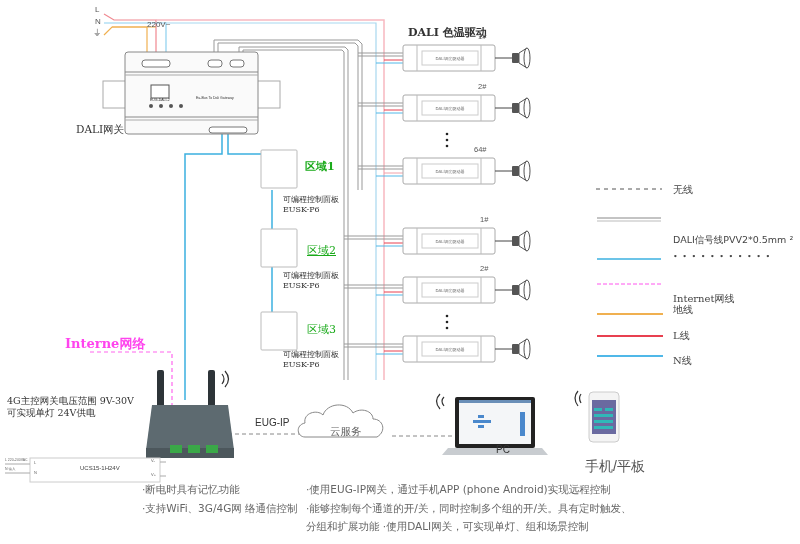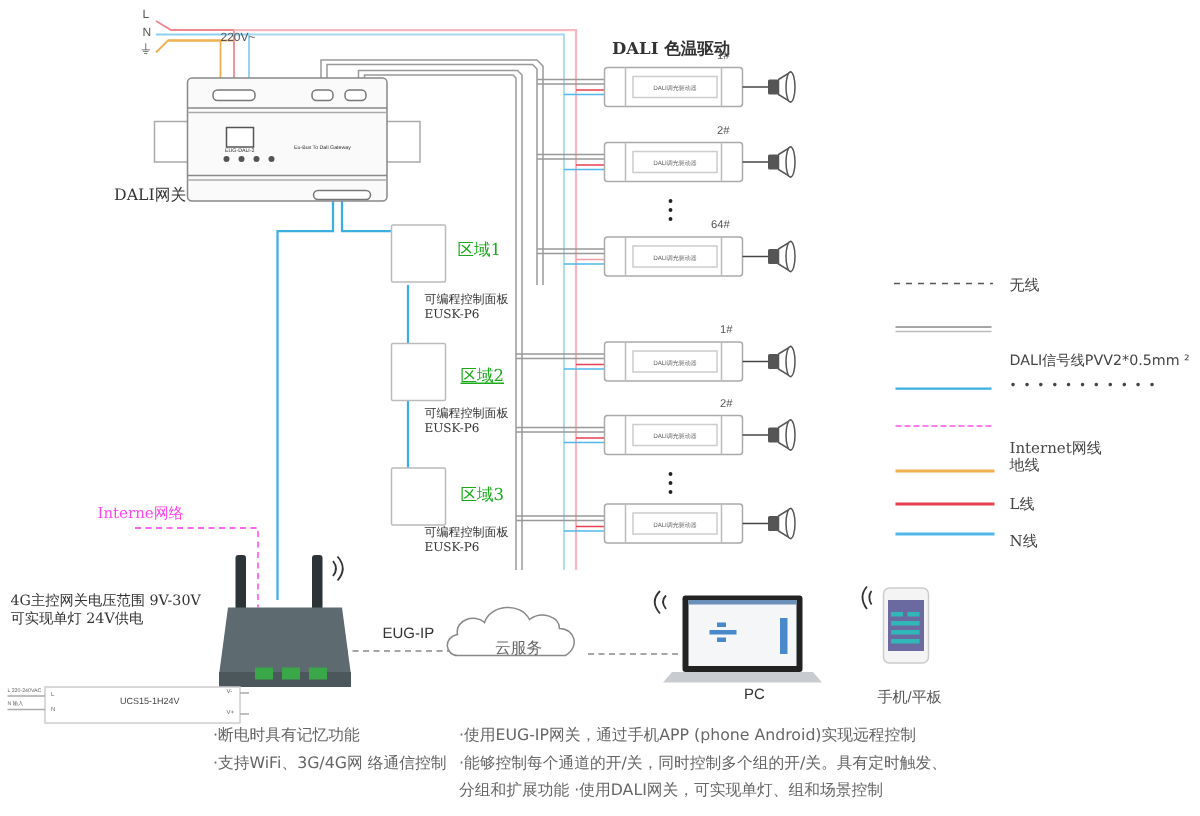--- a/index.html
+++ b/index.html
@@ -261,52 +261,52 @@
 <div class="abs sans" style="left:150px;top:98px;font-size:3.5px;color:#333;">EUG-DALI-2</div>
 <div class="abs sans" style="left:196px;top:96px;font-size:3.5px;color:#333;">Eu-Bus To Dali Gateway</div>
 
 <div class="abs serif t-dark" style="left:408px;top:25px;font-size:11px;font-weight:bold;">DALI 色温驱动</div>
 <div class="abs sans t-gray" style="left:478px;top:32px;font-size:7.5px;">1#</div>
 <div class="abs sans t-gray" style="left:478px;top:82px;font-size:7.5px;">2#</div>
 <div class="abs sans t-gray" style="left:474px;top:145px;font-size:7.5px;">64#</div>
 <div class="abs sans t-gray" style="left:480px;top:215px;font-size:7.5px;">1#</div>
 <div class="abs sans t-gray" style="left:480px;top:264px;font-size:7.5px;">2#</div>
 
-<div class="abs zone" style="left:305px;top:159px;">区域1</div>
+<div class="abs zone" style="left:305px;top:159px;font-weight:bold;">区域1</div>
 <div class="abs panel-label" style="left:283px;top:195px;"><span>可编程控制面板</span><br><span>EUSK-P6</span></div>
 <div class="abs zone" style="left:307px;top:243px;text-decoration:underline;">区域2</div>
 <div class="abs panel-label" style="left:283px;top:271px;"><span>可编程控制面板</span><br><span>EUSK-P6</span></div>
 <div class="abs zone" style="left:307px;top:322px;">区域3</div>
 <div class="abs panel-label" style="left:283px;top:350px;"><span>可编程控制面板</span><br><span>EUSK-P6</span></div>
 
 <div class="abs legend-lbl" style="left:673px;top:183px;">无线</div>
 <div class="abs legend-lbl" style="left:673px;top:210px;font-family:'DejaVu Sans',sans-serif;font-size:9.5px;margin-top:24px;">DALI信号线PVV2*0.5mm ²</div>
 <div class="abs legend-lbl" style="left:673px;top:252px;letter-spacing:1px;font-size:8px;">• • • • • • • • • • •</div>
 <div class="abs legend-lbl" style="left:673px;top:278px;margin-top:14px;">Internet网线</div>
 <div class="abs legend-lbl" style="left:673px;top:303px;">地线</div>
 <div class="abs legend-lbl" style="left:673px;top:329px;">L线</div>
 <div class="abs legend-lbl" style="left:673px;top:354px;">N线</div>
 
-<div class="abs serif" style="left:65px;top:335px;font-size:10px;color:#ff44ee;font-weight:normal;">Interne网络</div>
+<div class="abs serif" style="left:65px;top:335px;font-size:13px;color:#ff44ee;font-weight:bold;">Interne网络</div>
 
 <div class="abs serif t-dark" style="left:7px;top:395px;font-size:9.5px;line-height:12px;">
   <span>4G主控网关电压范围 9V-30V</span><br>
   <span>可实现单灯 24V供电</span>
 </div>
 <div class="abs sans t-dark" style="left:232px;top:417px;font-size:10px;padding-left:23px;">EUG-IP</div>
 
 <div class="abs sans" style="left:5px;top:458px;font-size:3.5px;color:#666;">L 220-240VAC</div>
 <div class="abs sans" style="left:5px;top:467px;font-size:3.5px;color:#666;">N 输入</div>
 <div class="abs sans" style="left:34px;top:460px;font-size:4px;color:#666;">L</div>
 <div class="abs sans" style="left:34px;top:470px;font-size:4px;color:#666;">N</div>
 <div class="abs sans" style="left:80px;top:465px;font-size:6px;color:#444;">UCS15-1H24V</div>
 <div class="abs sans" style="left:151px;top:458px;font-size:4px;color:#666;">V-</div>
 <div class="abs sans" style="left:151px;top:472px;font-size:4px;color:#666;">V+</div>
 
 <div class="abs sans" style="left:330px;top:425px;font-size:10.5px;color:#666;">云服务</div>
-<div class="abs sans t-dark" style="left:482px;top:458px;font-size:10px;padding-left:14px;">PC</div>
-<div class="abs sans" style="left:585px;top:458px;font-size:10px;color:#555;">手机/平板</div>
+<div class="abs sans t-dark" style="left:482px;top:444px;font-size:10px;padding-left:14px;">PC</div>
+<div class="abs sans" style="left:585px;top:458px;font-size:14px;color:#555;">手机/平板</div>
 
 <div class="abs feat" style="left:142px;top:483px;">·断电时具有记忆功能</div>
 <div class="abs feat" style="left:142px;top:502px;">·支持WiFi、3G/4G网 络通信控制</div>
 <div class="abs feat" style="left:306px;top:483px;">·使用EUG-IP网关，通过手机APP (phone Android)实现远程控制</div>
 <div class="abs feat" style="left:306px;top:502px;">·能够控制每个通道的开/关，同时控制多个组的开/关。具有定时触发、</div>
 <div class="abs feat" style="left:306px;top:520px;">分组和扩展功能 ·使用DALI网关，可实现单灯、组和场景控制</div>
 
 </body></html>

